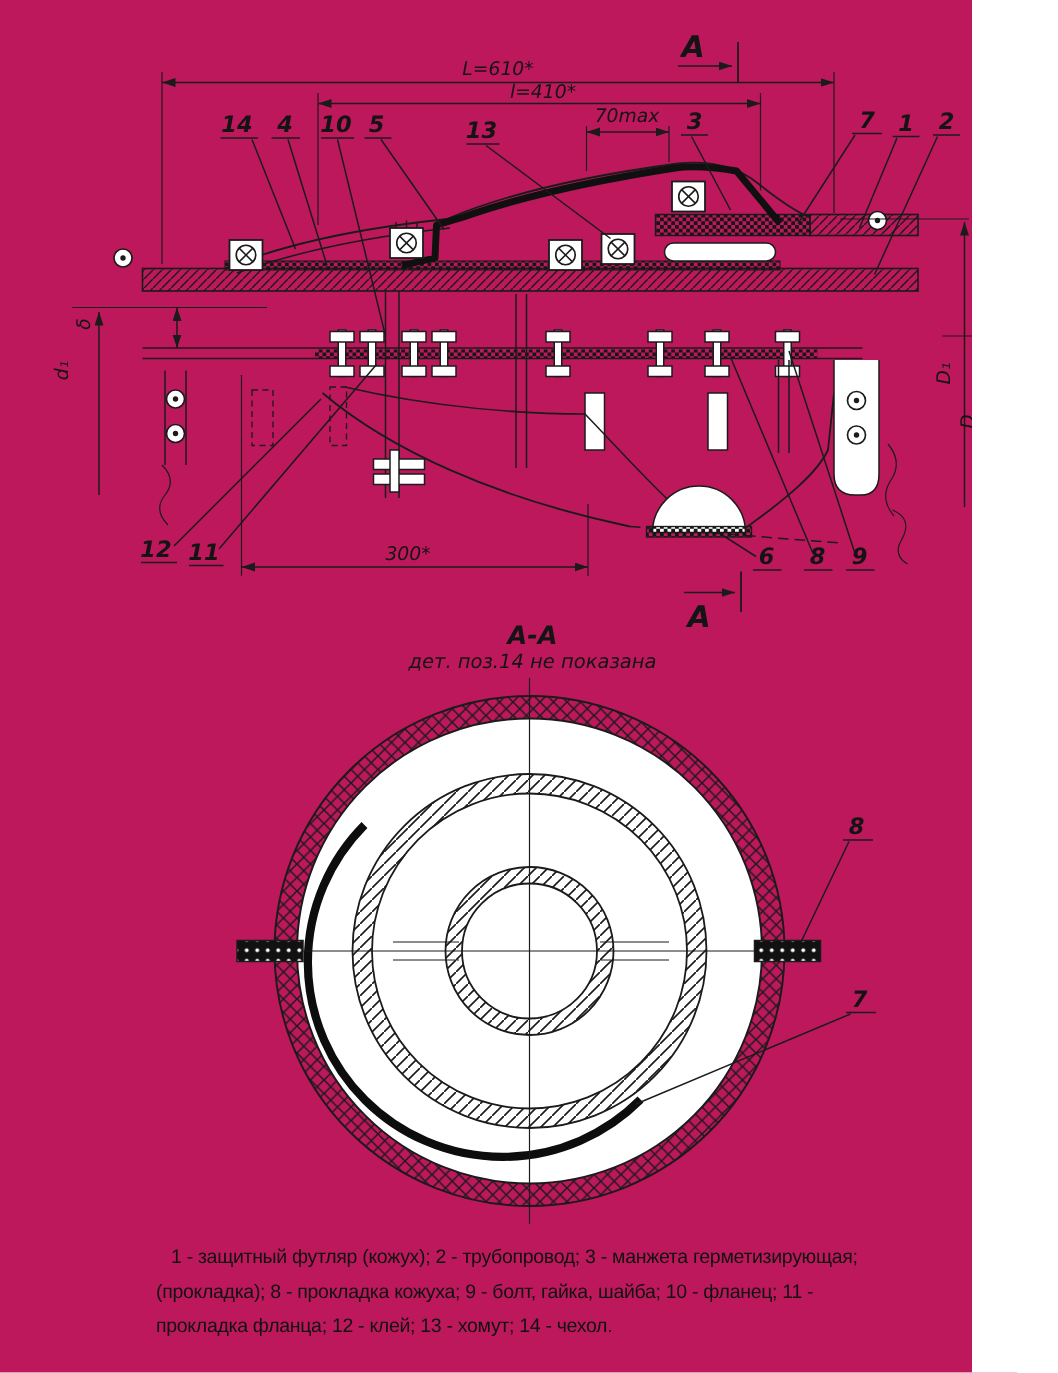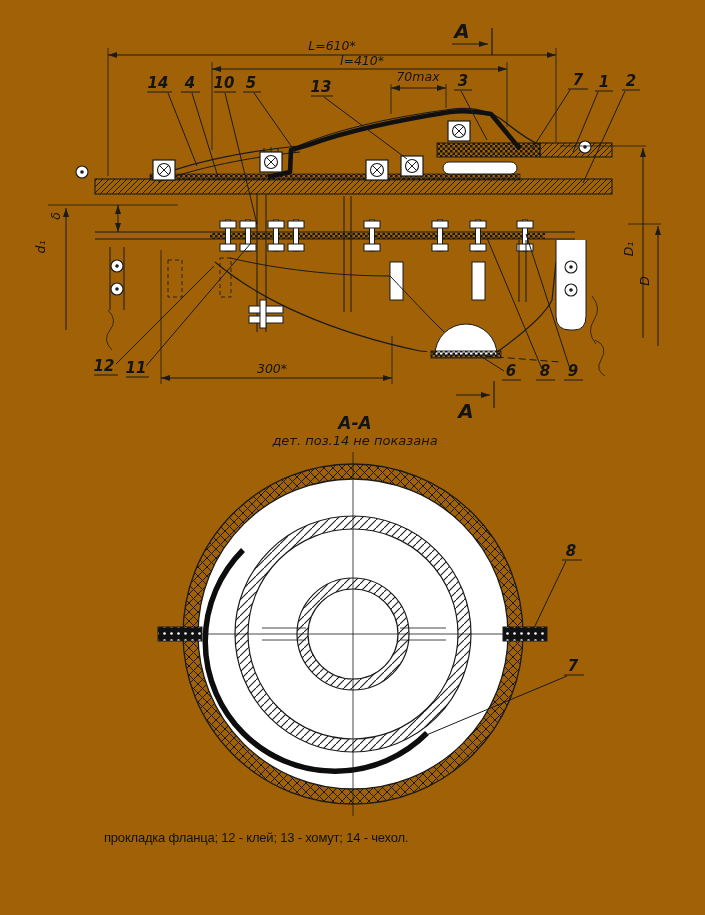--- a/index.html
+++ b/index.html
@@ -1,16 +1,16 @@
 <!DOCTYPE html>
 <html><head>
 <meta charset="utf-8">
 <style>
   html,body{margin:0;padding:0;background:#fff;}
-  #page{position:relative;width:705px;height:915px;background:#a16207;overflow:hidden;
+  #page{position:relative;width:648px;height:915px;background:#be185d;overflow:hidden;
         font-family:"Liberation Sans",sans-serif;color:#141414;}
   svg{position:absolute;left:0;top:0;}
   svg text{fill:#141414;}
   .lbl{font:italic bold 15px "DejaVu Sans",sans-serif;}
   .lblA{font:italic bold 20px "DejaVu Sans",sans-serif;}
   .dim{font:italic 12.5px "DejaVu Sans",sans-serif;}
   .ttl{font:italic bold 17px "DejaVu Sans",sans-serif;}
   .sub{font:italic 13px "DejaVu Sans",sans-serif;}
   .ln{stroke:#1b1b1b;stroke-width:1;fill:none;}
   .ln2{stroke:#1b1b1b;stroke-width:1.2;fill:none;}
@@ -225,15 +225,17 @@
     <rect x="503" y="627" width="44" height="14" fill="url(#darkdot)" stroke="#1b1b1b" stroke-width="1"></rect>
 
     <text class="lbl" x="571" y="556" text-anchor="middle">8</text>
     <path class="ln" d="M562,560 L582,560 M566,561 L534,628"></path>
     <text class="lbl" x="573" y="671" text-anchor="middle">7</text>
     <path class="ln" d="M564,675 L584,675 M567,676 L424,736"></path>
   </g>
 </svg>
 
 <div id="legend">
+  <div class="ind">1 - защитный футляр (кожух); 2 - трубопровод; 3 - манжета герметизирующая;</div>
+  <div>(прокладка); 8 - прокладка кожуха; 9 - болт, гайка, шайба; 10 - фланец; 11 -</div>
   <div>прокладка фланца; 12 - клей; 13 - хомут; 14 - чехол.</div>
 </div>
 </div>
 
 </body></html>

